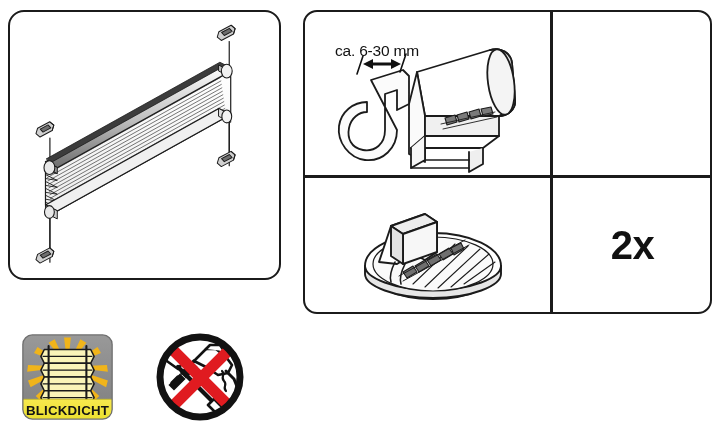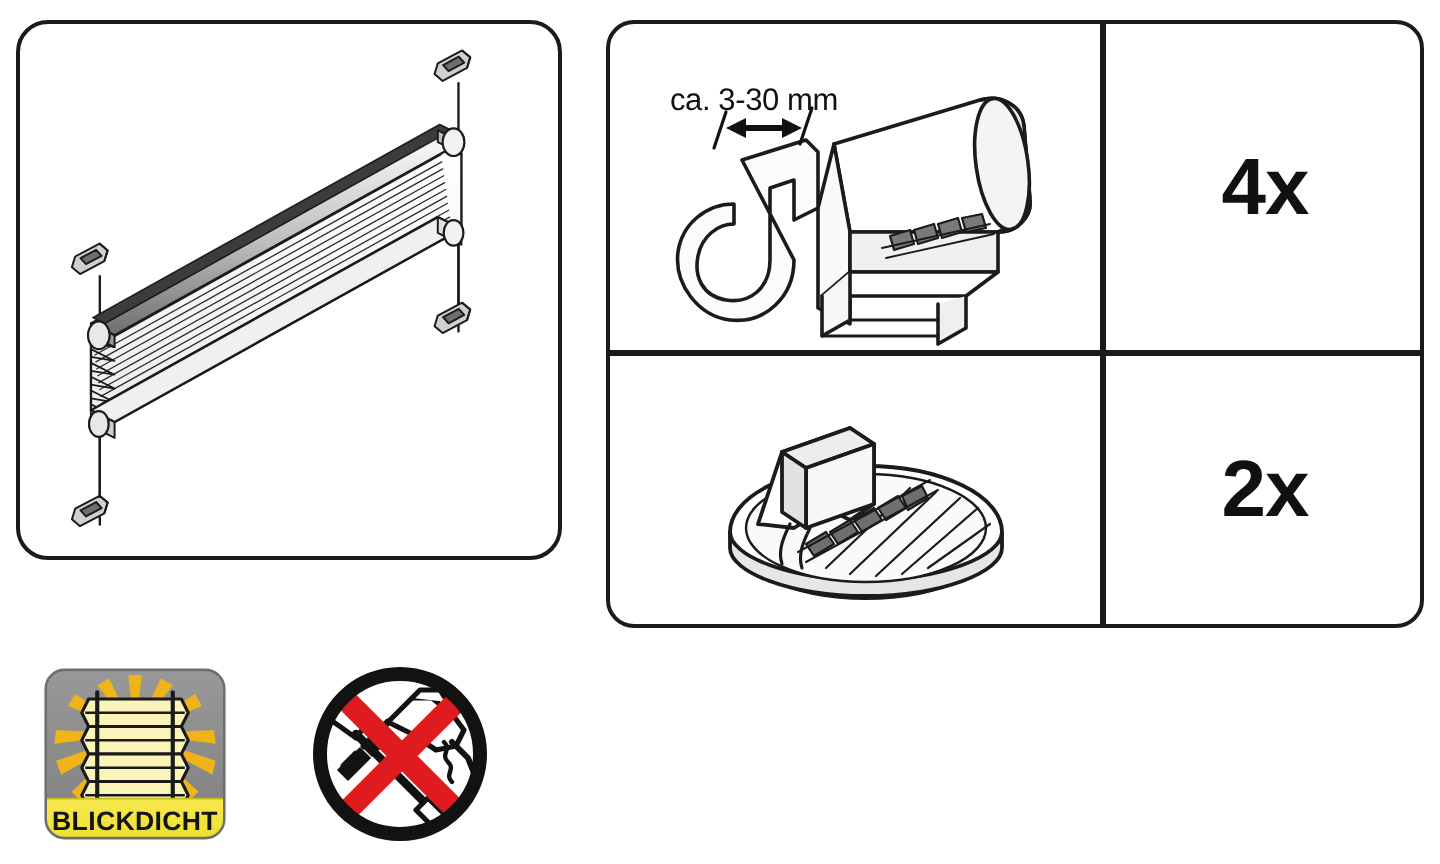--- a/index.html
+++ b/index.html
@@ -281,26 +281,23 @@
 
         <g stroke="#111111" stroke-width="2.2" fill="#111111" stroke-linecap="round">
           <line x1="58" y1="44" x2="52" y2="62" stroke-width="1.6"></line>
           <line x1="101" y1="42" x2="95" y2="60" stroke-width="1.6"></line>
           <line x1="64" y1="52" x2="90" y2="52" stroke-width="3"></line>
           <polygon points="58,52 68,47 68,57" stroke="none"></polygon>
           <polygon points="96,52 86,47 86,57" stroke="none"></polygon>
         </g>
       </svg>
 
-      <div class="measure-label">ca. 3-30 mm</div>
+      <div class="measure-label">ca. 6-30 mm</div>
     </div>
 
-    <div class="qty-cell" id="qty-cell-top">
-      <span class="qty-label">4x</span>
-    </div>
 
     <div class="part-cell" id="part-cell-bottom">
       <svg class="svg-fill" viewBox="0 0 245 134" preserveAspectRatio="none">
         <g stroke="#1b1b1b" fill="#ffffff" stroke-width="1.9" stroke-linejoin="round" stroke-linecap="round">
 
           <ellipse cx="128" cy="88" rx="68" ry="33" fill="#ffffff"></ellipse>
           <path d="M60 88 C60 100 90 112 128 112 C166 112 196 100 196 88
                    L196 96 C196 108 166 120 128 120 C90 120 60 108 60 96 Z" fill="#e6e6e6"></path>
           <ellipse cx="128" cy="86" rx="60" ry="27" fill="#fafafa" stroke-width="1.2"></ellipse>
 

